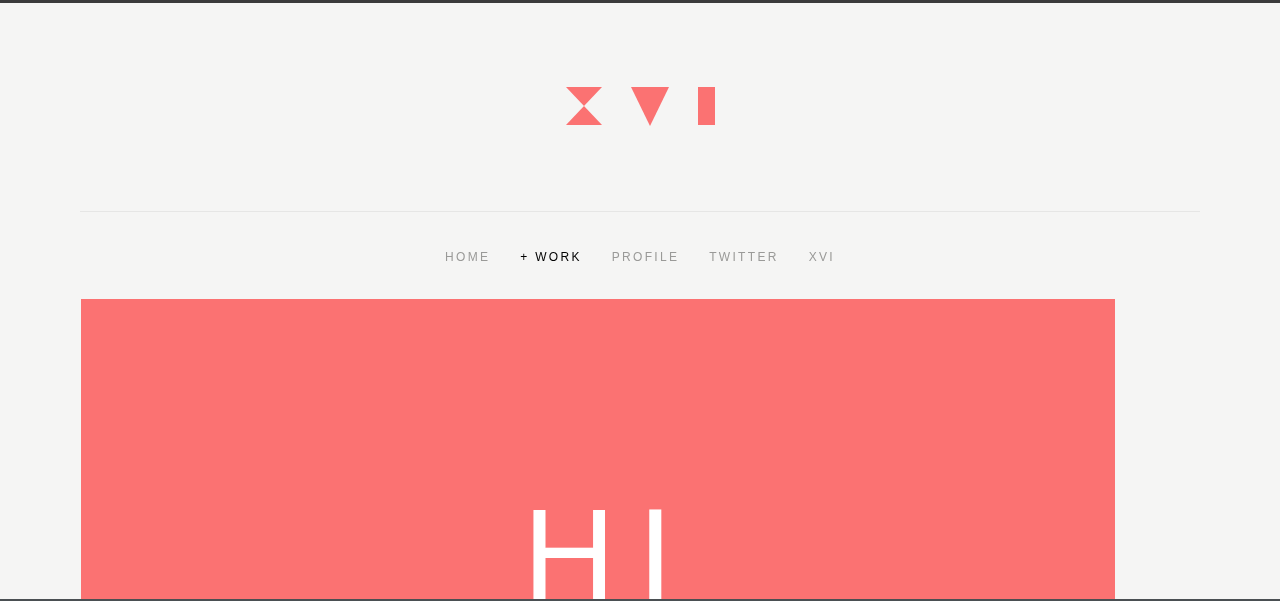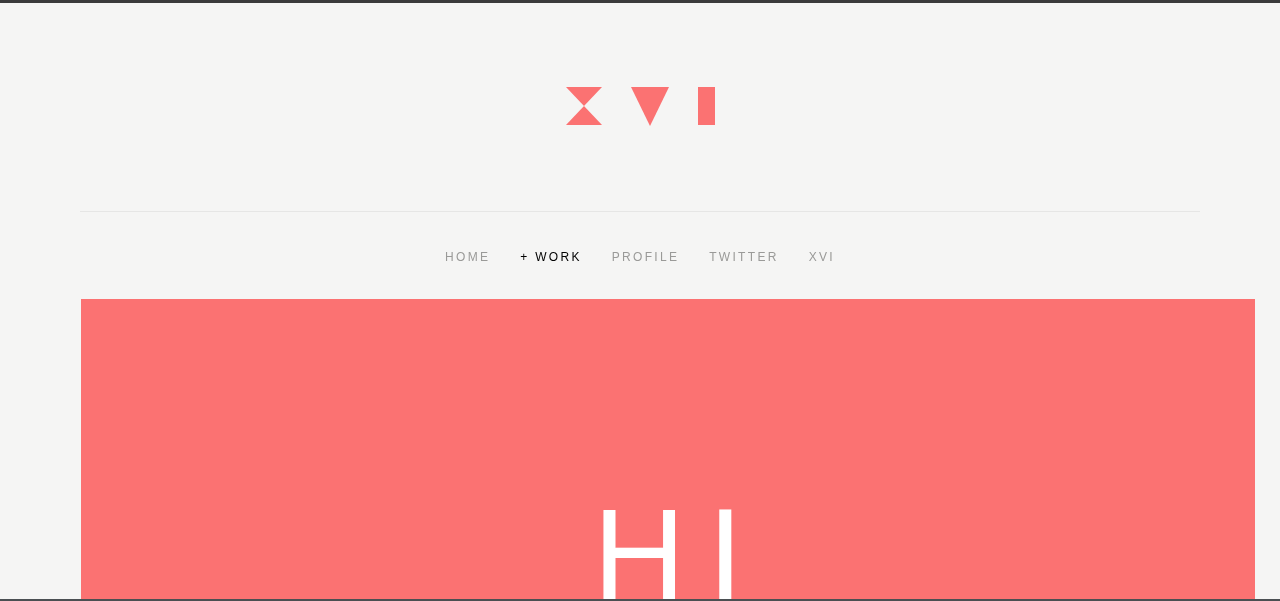--- a/index.html
+++ b/index.html
@@ -129,21 +129,21 @@
   }
   .nav-item.active {
     color: #000000;
   }
 
   
   .hero {
     position: absolute;
     top: 296px;
     left: 81px;
-    width: 1174px;
+    width: 1034px;
     height: 300px;
     background: #fb7272;
     overflow: hidden;
     display: flex;
     align-items: flex-start;
     justify-content: center;
   }
 
   .hero-title {
     margin-top: 190px;

